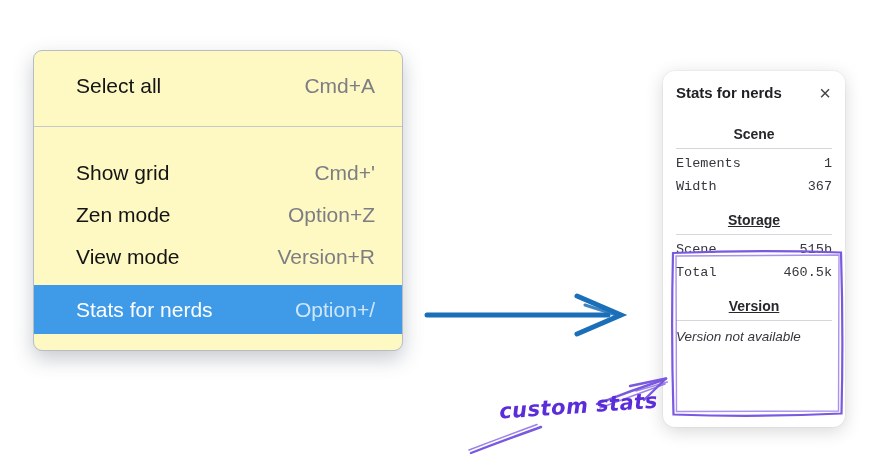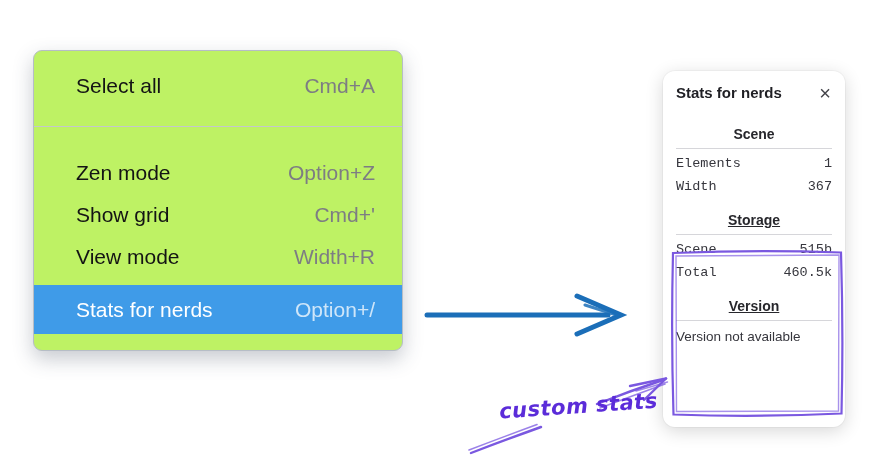--- a/index.html
+++ b/index.html
@@ -5,21 +5,21 @@
   html,body { margin:0; padding:0; background:#ffffff; }
   .canvas {
     position:relative; width:873px; height:461px; background:#ffffff;
     overflow:hidden; font-family:"Liberation Sans", sans-serif;
     -webkit-font-smoothing:antialiased;
   }
 
   
   .menu {
     position:absolute; left:33px; top:50px; width:370px; height:301px;
-    background:#bef264; border:1.5px solid #b6bdc6; border-radius:9px;
+    background:#fef9c3; border:1.5px solid #b6bdc6; border-radius:9px;
     box-shadow:0 8px 20px rgba(55,65,85,.28);
     box-sizing:border-box; padding-top:13px; overflow:hidden;
   }
   .menu-item {
     height:44px; display:flex; align-items:center; justify-content:space-between;
     padding:0 27px 0 42px; font-size:21px; color:#141414;
   }
   .menu-item .mi-shortcut { color:#7d7d83; }
   .menu-item.small { height:42px; }
   .menu-item.highlighted {
@@ -44,21 +44,21 @@
   .panel-close {
     font-size:20px; font-weight:normal; color:#44444a; line-height:14px;
     cursor:default; padding:0 1px;
   }
   .sec-h { text-align:center; font-weight:bold; font-size:14px; color:#27272c; }
   .sec-h.first { margin:25px 0 6px; }
   .sec-h.mid   { margin:14px 0 6px;text-decoration:underline; }
   hr.sep { border:none; border-top:1px solid #d6d6da; margin:0 0 3px; }
   .stat-row { display:flex; justify-content:space-between; padding:4px 0;font-family:Liberation Mono, monospace; }
   .stat-row .v { text-align:right; }
-  .note { padding:5px 0 0; }
+  .note { padding:5px 0 0;font-style:italic; }
 
   
   .overlay { position:absolute; left:0; top:0; pointer-events:none; }
   .sb { stroke:var(--arrow-blue); fill:none; stroke-linecap:round; }
   .sp { stroke:var(--sketch-purple); fill:none; stroke-linecap:round; }
   .annotation-label {
     position:absolute; left:499px; top:394px; width:160px;
     font-family:"DejaVu Sans", sans-serif; font-style:italic; font-weight:600;
     font-size:21px; letter-spacing:.5px; color:var(--annotation-purple);
     transform:rotate(-4deg); white-space:nowrap;
@@ -69,30 +69,30 @@
 
 <div class="canvas">
 
   <div class="menu">
     <div class="menu-item">
       <span class="mi-label">Select all</span>
       <span class="mi-shortcut">Cmd+A</span>
     </div>
     <div class="menu-divider"></div>
     <div class="menu-item small">
+      <span class="mi-label">Show grid</span>
+      <span class="mi-shortcut">Cmd+'</span>
+    </div>
+    <div class="menu-item small">
       <span class="mi-label">Zen mode</span>
       <span class="mi-shortcut">Option+Z</span>
     </div>
     <div class="menu-item small">
-      <span class="mi-label">Show grid</span>
-      <span class="mi-shortcut">Cmd+'</span>
-    </div>
-    <div class="menu-item small">
       <span class="mi-label">View mode</span>
-      <span class="mi-shortcut">Width+R</span>
+      <span class="mi-shortcut">Version+R</span>
     </div>
     <div class="menu-item highlighted">
       <span class="mi-label">Stats for nerds</span>
       <span class="mi-shortcut">Option+/</span>
     </div>
   </div>
 
   <div class="panel">
     <div class="panel-header">
       <span>Stats for nerds</span>

